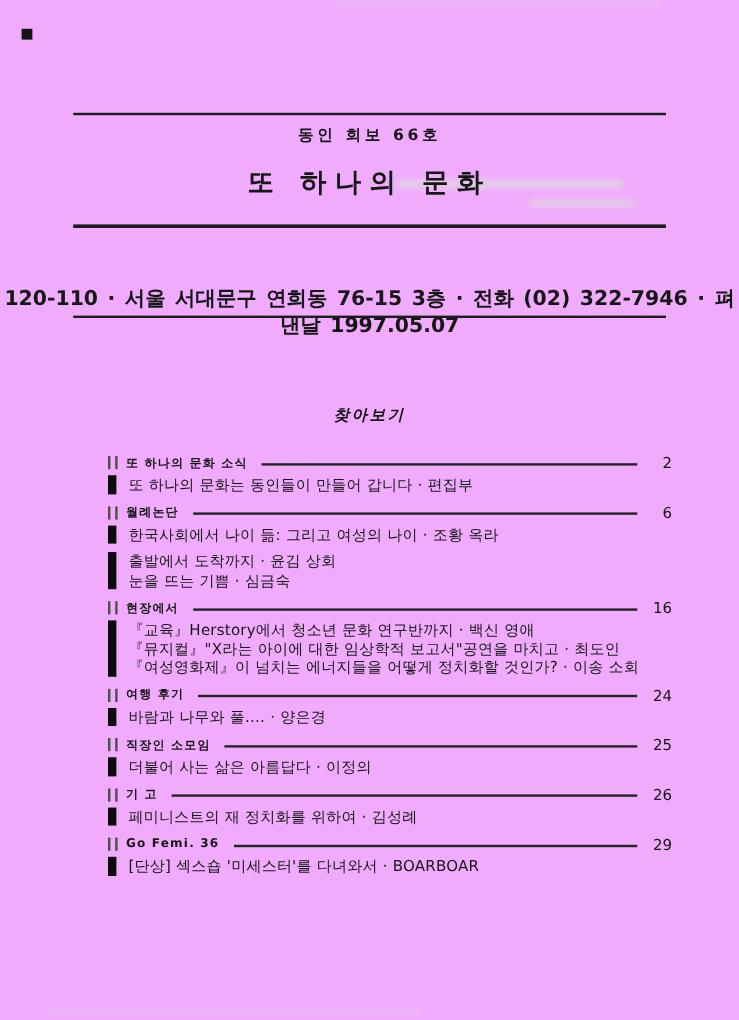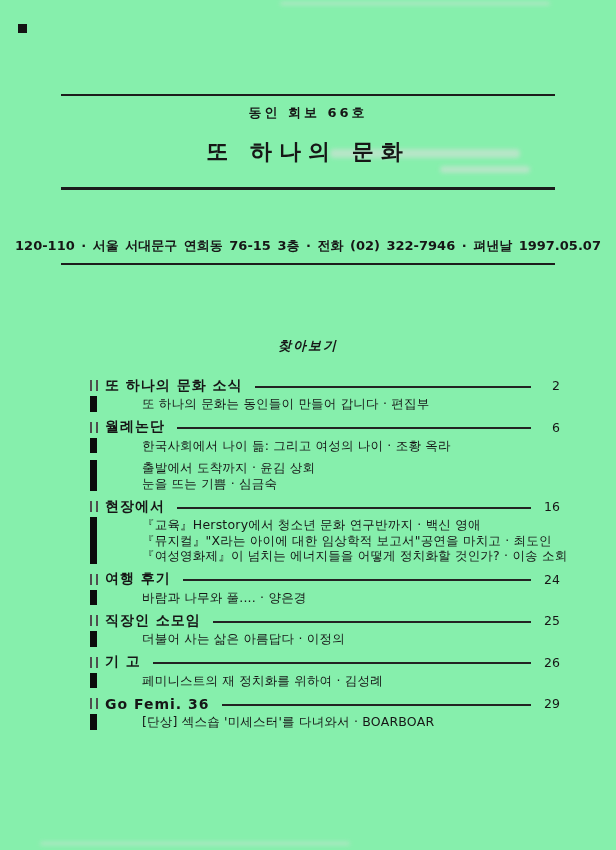--- a/index.html
+++ b/index.html
@@ -1,40 +1,40 @@
 <!DOCTYPE html>
 <html><head>
 <meta charset="utf-8">
 <style>
   html,body{margin:0;padding:0;background:#fff;}
   .page{
-    position:relative;width:616px;height:850px;background:#86efac;
+    position:relative;width:616px;height:850px;background:#f0abfc;
     color:#161616;font-family:"DejaVu Sans","Liberation Sans",sans-serif;
     overflow:hidden;
   }
   .centered{position:absolute;left:0;width:100%;text-align:center;}
   .corner-mark{position:absolute;left:18px;top:24px;width:9px;height:9px;background:#141414;}
   .rule{position:absolute;left:61px;width:494px;background:#1c1c1c;}
   .rule-top{top:94px;height:2px;}
   .rule-mid{top:187px;height:3px;}
   .rule-addr{top:263px;height:2px;}
   .issue-label{top:104px;font-size:13px;font-weight:700;letter-spacing:3px;}
   .doc-title{top:137px;font-size:22px;font-weight:700;letter-spacing:7px;}
-  .address-line{top:237px;font-size:13px;font-weight:600;word-spacing:2px;}
+  .address-line{top:237px;font-size:17px;font-weight:600;word-spacing:2px;}
   .toc-heading{top:337px;font-size:13px;font-weight:700;letter-spacing:2px;font-style:italic;}
   .toc-list{position:absolute;top:377px;left:90px;right:56px;}
   .toc-entry{margin-bottom:7px;}
   .toc-head-row{display:flex;align-items:center;height:17px;margin-bottom:2px;}
   .sec-marker{flex:none;width:4px;height:11px;border-left:2px solid #4e4e4e;border-right:2px solid #4e4e4e;margin-right:7px;}
-  .toc-head-label{flex:none;font-size:14px;font-weight:700;letter-spacing:1px;white-space:nowrap;}
+  .toc-head-label{flex:none;font-size:10px;font-weight:700;letter-spacing:1px;white-space:nowrap;}
   .leader{flex:1;height:2px;background:#232323;margin:0 9px 0 12px;transform:translateY(1px);}
   .page-num{flex:none;min-width:20px;text-align:right;font-size:12.5px;font-weight:500;}
   .toc-items-row{display:flex;}
   .item-bar{flex:none;width:7px;background:#0c0c0c;margin-right:10px;}
-  .toc-items{flex:1;min-width:0;margin-left:35px;}
+  .toc-items{flex:1;min-width:0;}
   .toc-item{font-size:12.5px;line-height:15.5px;letter-spacing:0.2px;white-space:nowrap;}
   
   .smudge{position:absolute;background:#dedede;opacity:.55;filter:blur(2px);border-radius:4px;}
   .smudge-title-1{top:149px;left:330px;width:190px;height:9px;}
   .smudge-title-2{top:166px;left:440px;width:90px;height:7px;}
   .smudge-top{top:2px;left:280px;width:270px;height:3px;border-radius:2px;}
   .smudge-bottom{bottom:5px;left:40px;width:310px;height:3px;border-radius:2px;}
 </style>
 </head>
 <body>

